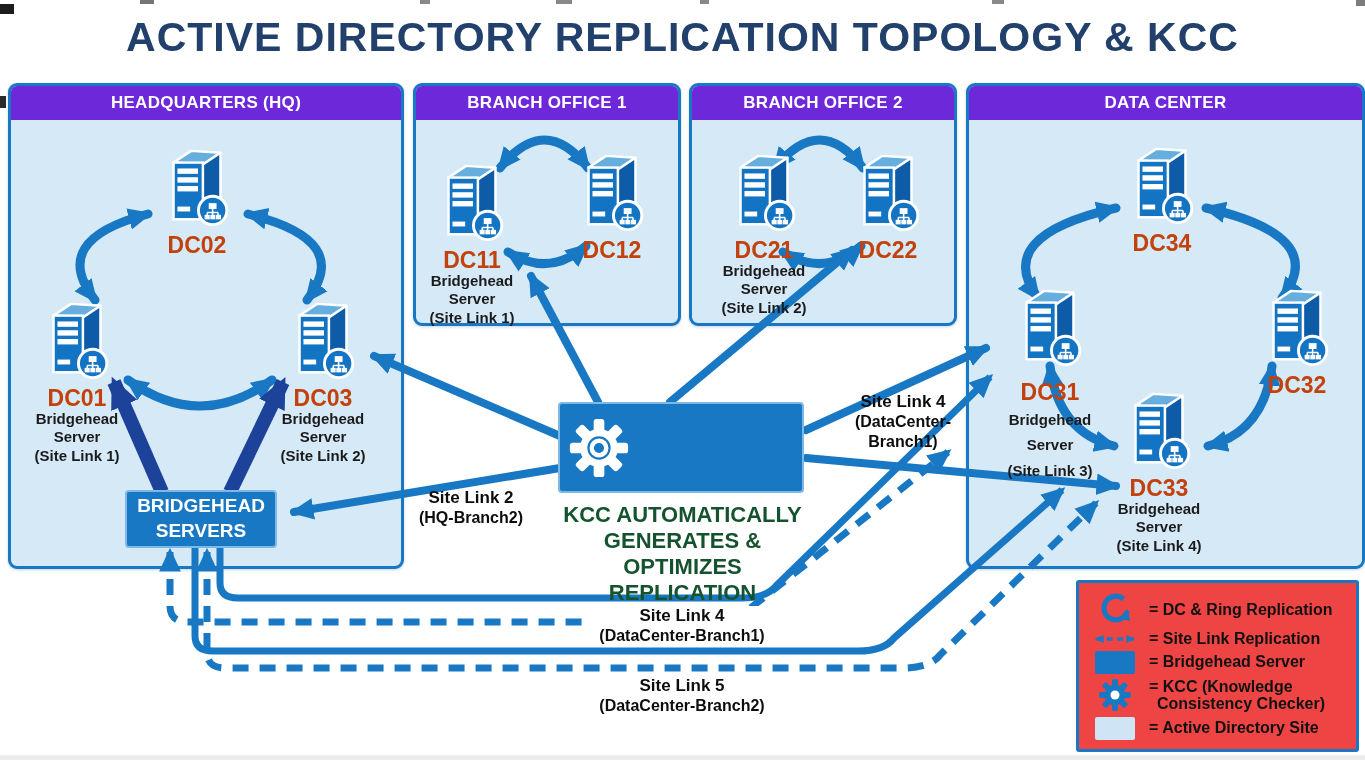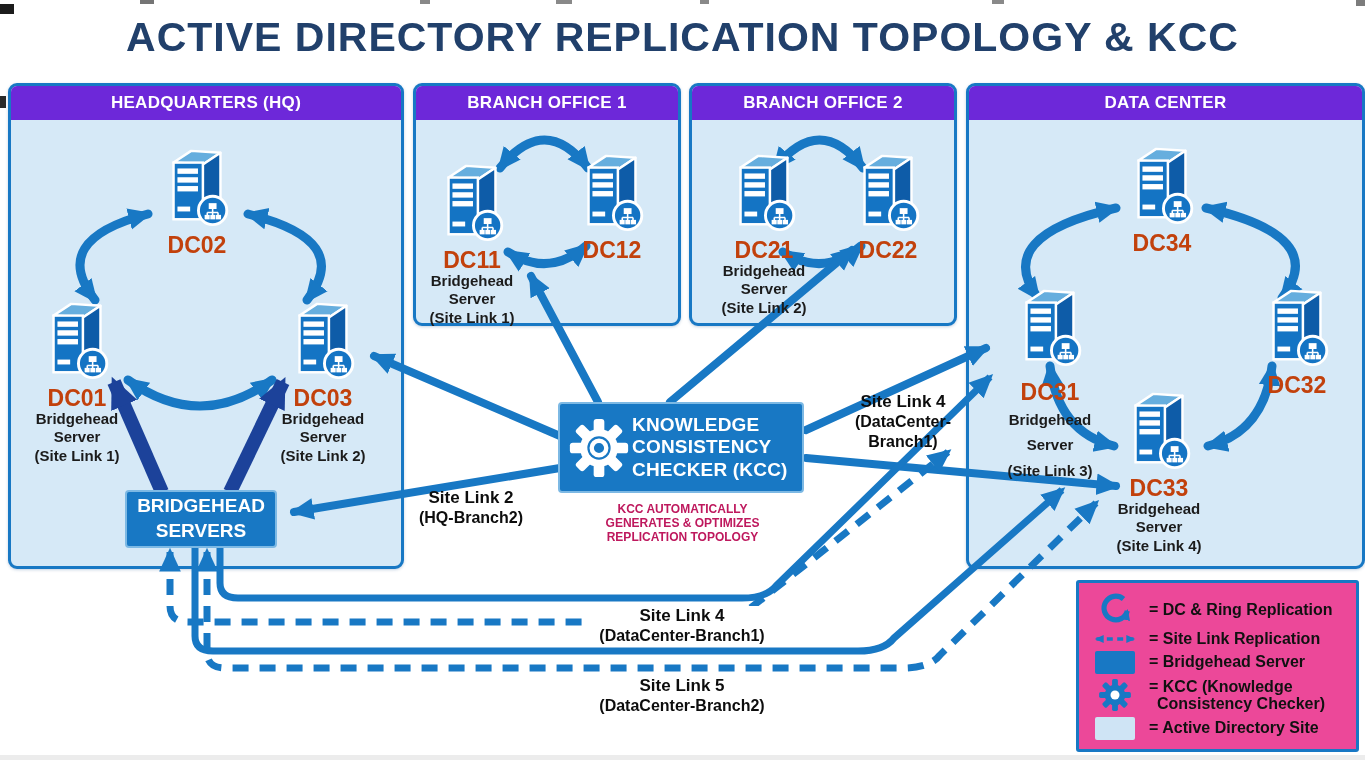--- a/index.html
+++ b/index.html
@@ -21,27 +21,27 @@
   .dc-sub{font-size:15px;font-weight:600;color:#1b1b1b;line-height:1.22;text-align:center;}
   
   .blue-box{position:absolute;background:#1878c4;color:#fff;font-weight:800;text-align:center;
     border-radius:4px;z-index:3;border:2px solid #7db9e4;}
   #bridgehead-box{left:125px;top:490px;width:148px;height:54px;font-size:19px;line-height:1.3;
     display:flex;flex-direction:column;justify-content:center;}
   #kcc-box{left:558px;top:402px;width:246px;height:91px;display:flex;align-items:center;
     padding:0 6px;box-sizing:border-box;text-align:left;}
   #kcc-box .kcc-text{font-size:19px;line-height:1.17;letter-spacing:.2px;}
   #kcc-caption{position:absolute;left:560px;top:502px;width:245px;text-align:center;z-index:4;
-    font-size:12px;font-weight:700;color:#be185d;line-height:1.18;}
+    font-size:22px;font-weight:700;color:#14532d;line-height:1.18;}
   
   .sl-label{position:absolute;text-align:center;z-index:4;color:#0d0d0d;line-height:1.2;}
   .sl-l1{font-size:17px;font-weight:800;}
   .sl-l2{font-size:16px;font-weight:600;}
   
-  #legend{position:absolute;left:1076px;top:580px;width:283px;height:172px;background:#ec4899;
+  #legend{position:absolute;left:1076px;top:580px;width:283px;height:172px;background:#ef4444;
     border:3px solid #1878c4;border-radius:3px;z-index:3;box-sizing:border-box;
     display:flex;flex-direction:column;justify-content:space-evenly;padding:6px 10px;}
   .legend-row{display:flex;align-items:center;gap:8px;}
   .legend-icon{width:52px;display:flex;justify-content:center;align-items:center;flex:0 0 52px;}
   .legend-text{font-size:16px;font-weight:600;color:#111;line-height:1.1;}
   .swatch{width:40px;height:23px;border-radius:2px;}
   
   #arrows{position:absolute;left:0;top:0;width:1365px;height:768px;z-index:2;pointer-events:none;}
   .artifact{position:absolute;z-index:6;}
 </style>
@@ -245,25 +245,20 @@
     <div>BRIDGEHEAD</div>
     <div>SERVERS</div>
   </div>
 
   <div class="blue-box" id="kcc-box">
     <svg viewBox="-34 -34 68 68" style="width:66px;height:66px;color:#fff;flex:0 0 66px;">
       <use href="#gear-shape"></use>
       <circle r="12" fill="#1878c4"></circle>
       <circle r="7.5" fill="none" stroke="#fff" stroke-width="4.5"></circle>
     </svg>
-    <div class="kcc-text">
-      <div>KNOWLEDGE</div>
-      <div>CONSISTENCY</div>
-      <div>CHECKER (KCC)</div>
-    </div>
   </div>
   <div id="kcc-caption">
     <div>KCC AUTOMATICALLY</div>
     <div>GENERATES &amp; OPTIMIZES</div>
     <div>REPLICATION TOPOLOGY</div>
   </div>
 
   <div class="sl-label" style="left:396px;top:488px;width:150px;">
     <div class="sl-l1">Site Link 2</div>
     <div class="sl-l2">(HQ-Branch2)</div>

